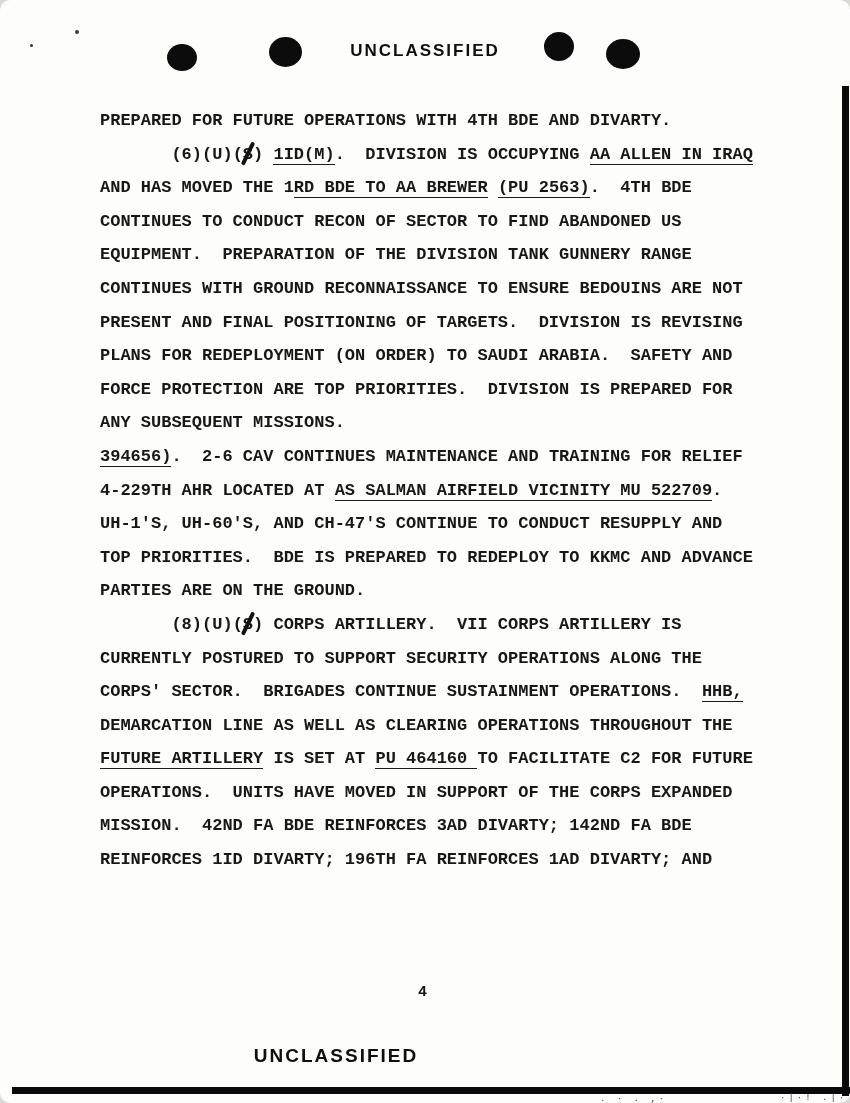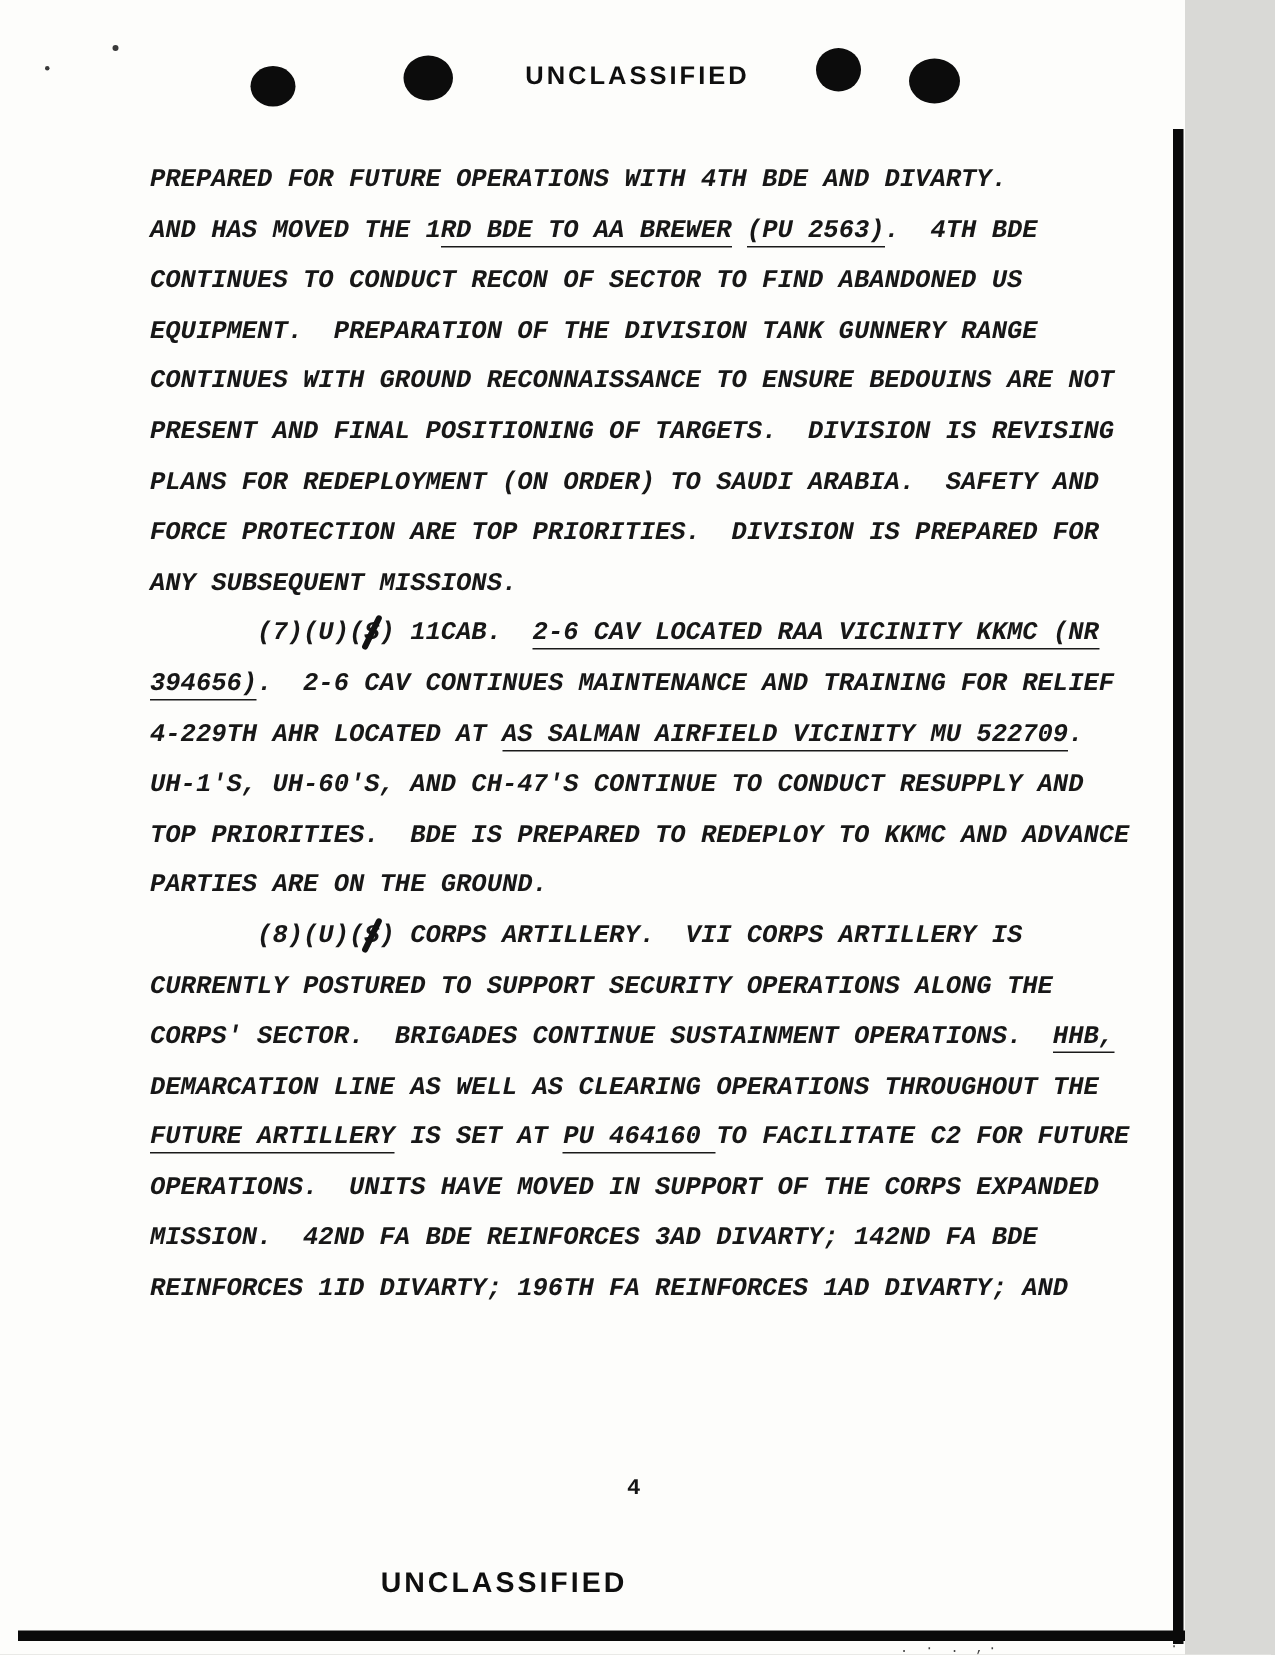--- a/index.html
+++ b/index.html
@@ -1,23 +1,24 @@
 <!DOCTYPE html>
 <html><head>
 <meta charset="utf-8">
 <style>
   html, body { margin: 0; padding: 0; background: #d9d9d6; }
   .page {
     position: relative;
-    width: 790px;
+    width: 850px;
     height: 1103px;
     background: #fdfdfb;
     overflow: hidden;
     font-family: "Liberation Mono", "DejaVu Sans Mono", monospace;
     color: #171717;
+    border-radius: 10px;
   }
   
   .hdr {
     position: absolute;
     top: 41px; left: 0; width: 850px;
     text-align: center;
     font-family: "Liberation Sans", "DejaVu Sans", sans-serif;
     font-weight: bold;
     font-size: 17px;
     letter-spacing: 2px;
@@ -43,21 +44,21 @@
   }
   
   .docbody {
     position: absolute;
     top: 104px; left: 100px; width: 680px;
     font-size: 17px;
     font-weight: bold;
     line-height: 33.6px;
     color: #171717;
   }
-  .tline { white-space: pre; height: 33.6px; font-style: italic; }
+  .tline { white-space: pre; height: 33.6px; }
   .u { border-bottom: 1.8px solid #1a1a1a; }
   .xs { position: relative; }
   .xs::after {
     content: "";
     position: absolute;
     left: 45%; top: -4px; bottom: -2px;
     width: 3.5px;
     background: #121212;
     border-radius: 2px;
     transform: rotate(26deg);
@@ -87,29 +88,29 @@
   <span class="speck speck2"></span>
 
   <div class="dot dot1"></div>
   <div class="dot dot2"></div>
   <div class="hdr">UNCLASSIFIED</div>
   <div class="dot dot3"></div>
   <div class="dot dot4"></div>
 
   <div class="docbody">
       <div class="tline"><span>PREPARED FOR FUTURE OPERATIONS WITH 4TH BDE AND DIVARTY.</span></div>
+      <div class="tline"><span>       (6)(U)</span><span class="xs">(S)</span><span> </span><span class="u">1ID(M)</span><span>.  DIVISION IS OCCUPYING </span><span class="u">AA ALLEN IN IRAQ</span></div>
       <div class="tline"><span>AND HAS MOVED THE 1</span><span class="u">RD BDE TO AA BREWER</span><span> </span><span class="u">(PU 2563)</span><span>.  4TH BDE</span></div>
       <div class="tline"><span>CONTINUES TO CONDUCT RECON OF SECTOR TO FIND ABANDONED US</span></div>
       <div class="tline"><span>EQUIPMENT.  PREPARATION OF THE DIVISION TANK GUNNERY RANGE</span></div>
       <div class="tline"><span>CONTINUES WITH GROUND RECONNAISSANCE TO ENSURE BEDOUINS ARE NOT</span></div>
       <div class="tline"><span>PRESENT AND FINAL POSITIONING OF TARGETS.  DIVISION IS REVISING</span></div>
       <div class="tline"><span>PLANS FOR REDEPLOYMENT (ON ORDER) TO SAUDI ARABIA.  SAFETY AND</span></div>
       <div class="tline"><span>FORCE PROTECTION ARE TOP PRIORITIES.  DIVISION IS PREPARED FOR</span></div>
       <div class="tline"><span>ANY SUBSEQUENT MISSIONS.</span></div>
-      <div class="tline"><span>       (7)(U)</span><span class="xs">(S)</span><span> 11CAB.  </span><span class="u">2-6 CAV LOCATED RAA VICINITY KKMC (NR</span></div>
       <div class="tline"><span class="u">394656)</span><span>.  2-6 CAV CONTINUES MAINTENANCE AND TRAINING FOR RELIEF</span></div>
       <div class="tline"><span>4-229TH AHR LOCATED AT </span><span class="u">AS SALMAN AIRFIELD VICINITY MU 522709</span><span>.</span></div>
       <div class="tline"><span>UH-1'S, UH-60'S, AND CH-47'S CONTINUE TO CONDUCT RESUPPLY AND</span></div>
       <div class="tline"><span>TOP PRIORITIES.  BDE IS PREPARED TO REDEPLOY TO KKMC AND ADVANCE</span></div>
       <div class="tline"><span>PARTIES ARE ON THE GROUND.</span></div>
       <div class="tline"><span>       (8)(U)</span><span class="xs">(S)</span><span> CORPS ARTILLERY.  VII CORPS ARTILLERY IS</span></div>
       <div class="tline"><span>CURRENTLY POSTURED TO SUPPORT SECURITY OPERATIONS ALONG THE</span></div>
       <div class="tline"><span>CORPS' SECTOR.  BRIGADES CONTINUE SUSTAINMENT OPERATIONS.  </span><span class="u">HHB,</span></div>
       <div class="tline"><span>DEMARCATION LINE AS WELL AS CLEARING OPERATIONS THROUGHOUT THE</span></div>
       <div class="tline"><span class="u">FUTURE ARTILLERY</span><span> IS SET AT </span><span class="u">PU 464160 </span><span>TO FACILITATE C2 FOR FUTURE</span></div>

